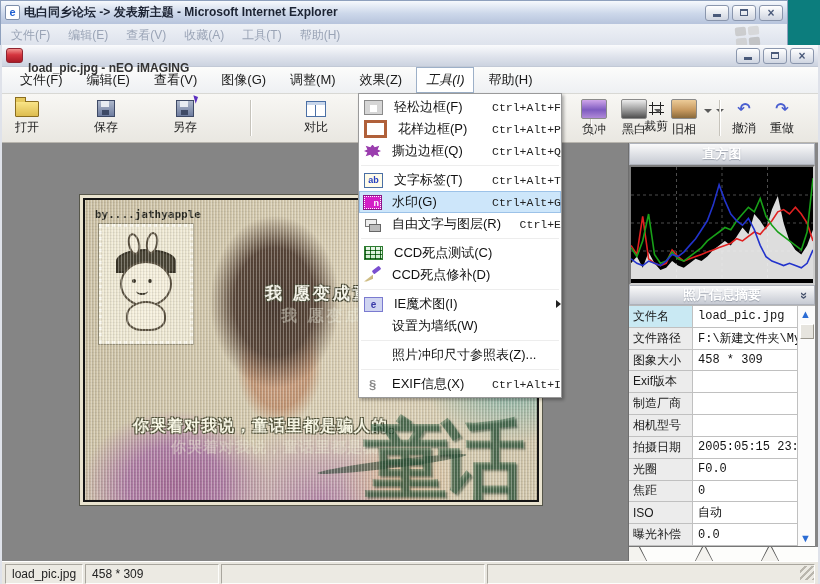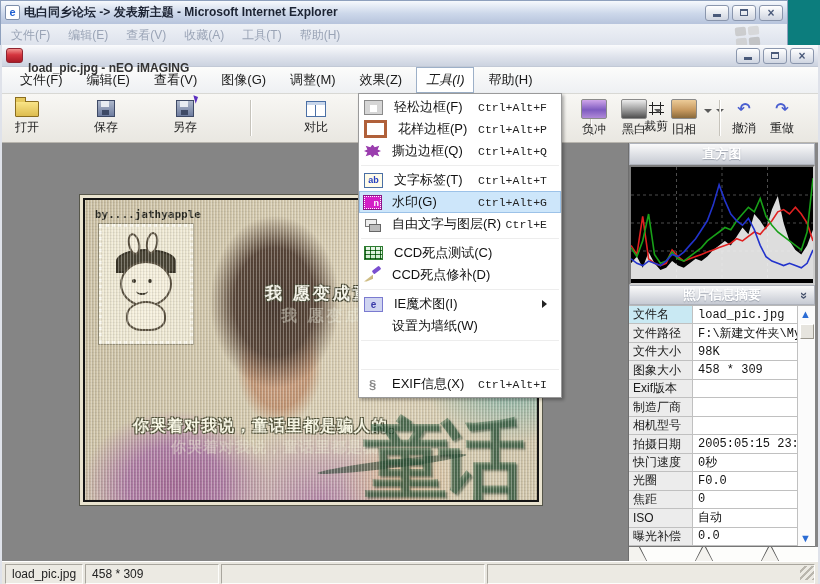--- a/index.html
+++ b/index.html
@@ -170,21 +170,21 @@
   .statusbar{height:26px;background:#e9e7e0;border-top:1px solid #fff;display:flex;align-items:center;
     padding:0 3px;gap:2px;border-bottom:2px solid #8fa3c4;box-sizing:border-box;}
   .spanel{height:18px;display:flex;align-items:center;padding:0 6px;font-size:12px;color:#222;
     border:1px solid;border-color:#a9a69e #fdfdfb #fdfdfb #a9a69e;background:#eceae3;white-space:nowrap;}
   .sp1{min-width:58px;} .sp2{min-width:120px;} .sp3{flex:0 0 250px;} .sp4{flex:1;}
   .grip{position:absolute;right:4px;bottom:4px;width:14px;height:14px;
     background:repeating-linear-gradient(135deg,transparent 0 3px,#b9b6ad 3px 5px);}
   
   #tools-menu{position:absolute;left:358px;top:93px;width:202px;background:#ffffff;
     border:1px solid #9a9a9a;box-shadow:2px 2px 3px rgba(0,0,0,.3);z-index:50;padding:2px 0;}
-  .tmrow{display:flex;align-items:center;height:22px;padding:0 14px 0 5px;}
+  .tmrow{display:flex;align-items:center;height:22px;padding:0 0 0 5px;}
   .tmrow.hl{background:#cde6fa;box-shadow:inset 0 0 0 1px #9cc2e8;}
   .tmicon{width:17px;height:15px;flex:0 0 17px;margin-right:11px;position:relative;
     display:flex;align-items:center;justify-content:center;}
   .tmlabel{font-size:13px;color:#111;white-space:nowrap;}
   .tmspace{flex:1;}
   .tmshort{font-size:11.5px;color:#222;font-family:"Liberation Mono","DejaVu Sans Mono",monospace;
     white-space:nowrap;}
   .tmsub{width:0;height:0;border-top:4px solid transparent;border-bottom:4px solid transparent;
     border-left:5px solid #222;margin-left:4px;}
   .tmsep{height:7px;display:flex;align-items:center;padding:0 2px;}
@@ -390,46 +390,38 @@
         <div class="irows" id="info-rows">
           <div class="irow">
               <span class="ilabel hl">文件名</span>
               <span class="ivalue">load_pic.jpg</span>
             </div>
             <div class="irow">
               <span class="ilabel">文件路径</span>
               <span class="ivalue">F:\新建文件夹\My</span>
             </div>
             <div class="irow">
-              <span class="ilabel">文件大小</span>
-              <span class="ivalue">98K</span>
-            </div>
-            <div class="irow">
               <span class="ilabel">图象大小</span>
               <span class="ivalue">458 * 309</span>
             </div>
             <div class="irow">
               <span class="ilabel">Exif版本</span>
               <span class="ivalue"></span>
             </div>
             <div class="irow">
               <span class="ilabel">制造厂商</span>
               <span class="ivalue"></span>
             </div>
             <div class="irow">
               <span class="ilabel">相机型号</span>
               <span class="ivalue"></span>
             </div>
             <div class="irow">
               <span class="ilabel">拍摄日期</span>
               <span class="ivalue">2005:05:15 23:27:</span>
-            </div>
-            <div class="irow">
-              <span class="ilabel">快门速度</span>
-              <span class="ivalue">0秒</span>
             </div>
             <div class="irow">
               <span class="ilabel">光圈</span>
               <span class="ivalue">F0.0</span>
             </div>
             <div class="irow">
               <span class="ilabel">焦距</span>
               <span class="ivalue">0</span>
             </div>
             <div class="irow">
@@ -532,20 +524,21 @@
         <span class="tmsub"></span>
       </div>
       <div class="tmrow">
         <span class="tmicon"></span>
         <span class="tmlabel">设置为墙纸(W)</span>
         <span class="tmspace"></span>
       </div>
       <div class="tmsep"></div>
       <div class="tmrow">
         <span class="tmicon"></span>
+        <span class="tmlabel">照片冲印尺寸参照表(Z)...</span>
         <span class="tmspace"></span>
       </div>
       <div class="tmsep"></div>
       <div class="tmrow">
         <span class="tmicon mi-exif-squiggle">§</span>
         <span class="tmlabel">EXIF信息(X)</span>
         <span class="tmspace"></span>
         <span class="tmshort">Ctrl+Alt+I</span>
       </div>
     </div>

